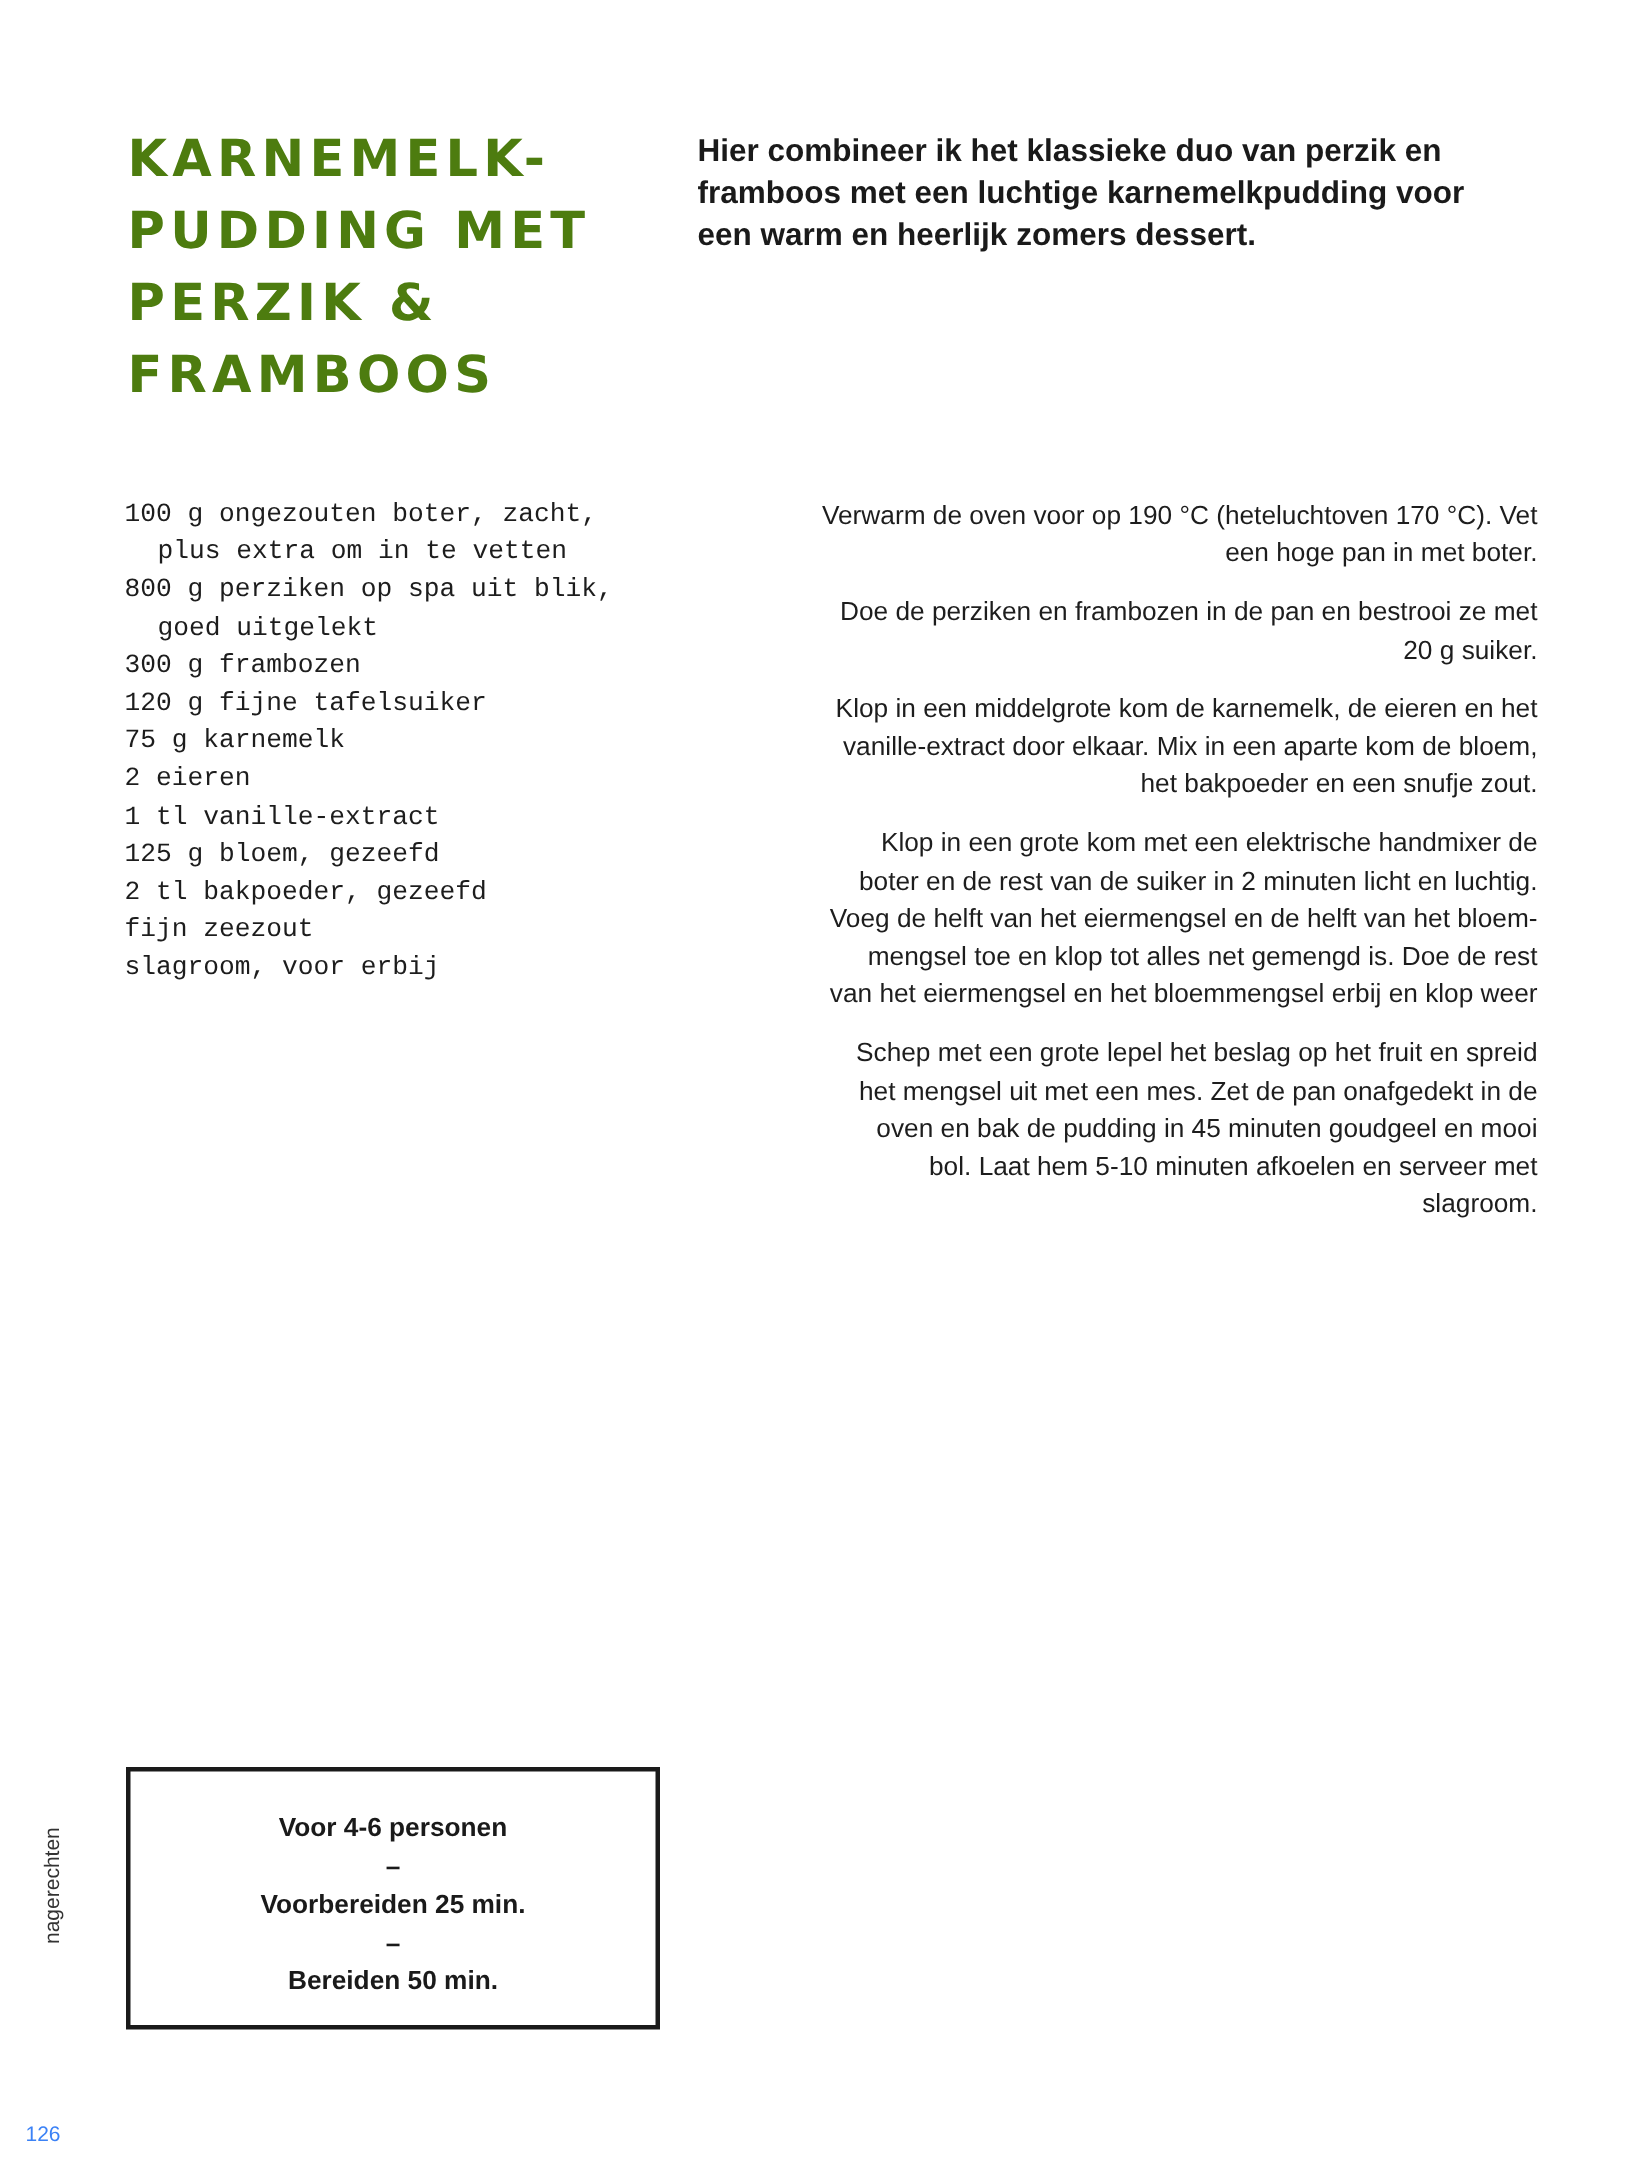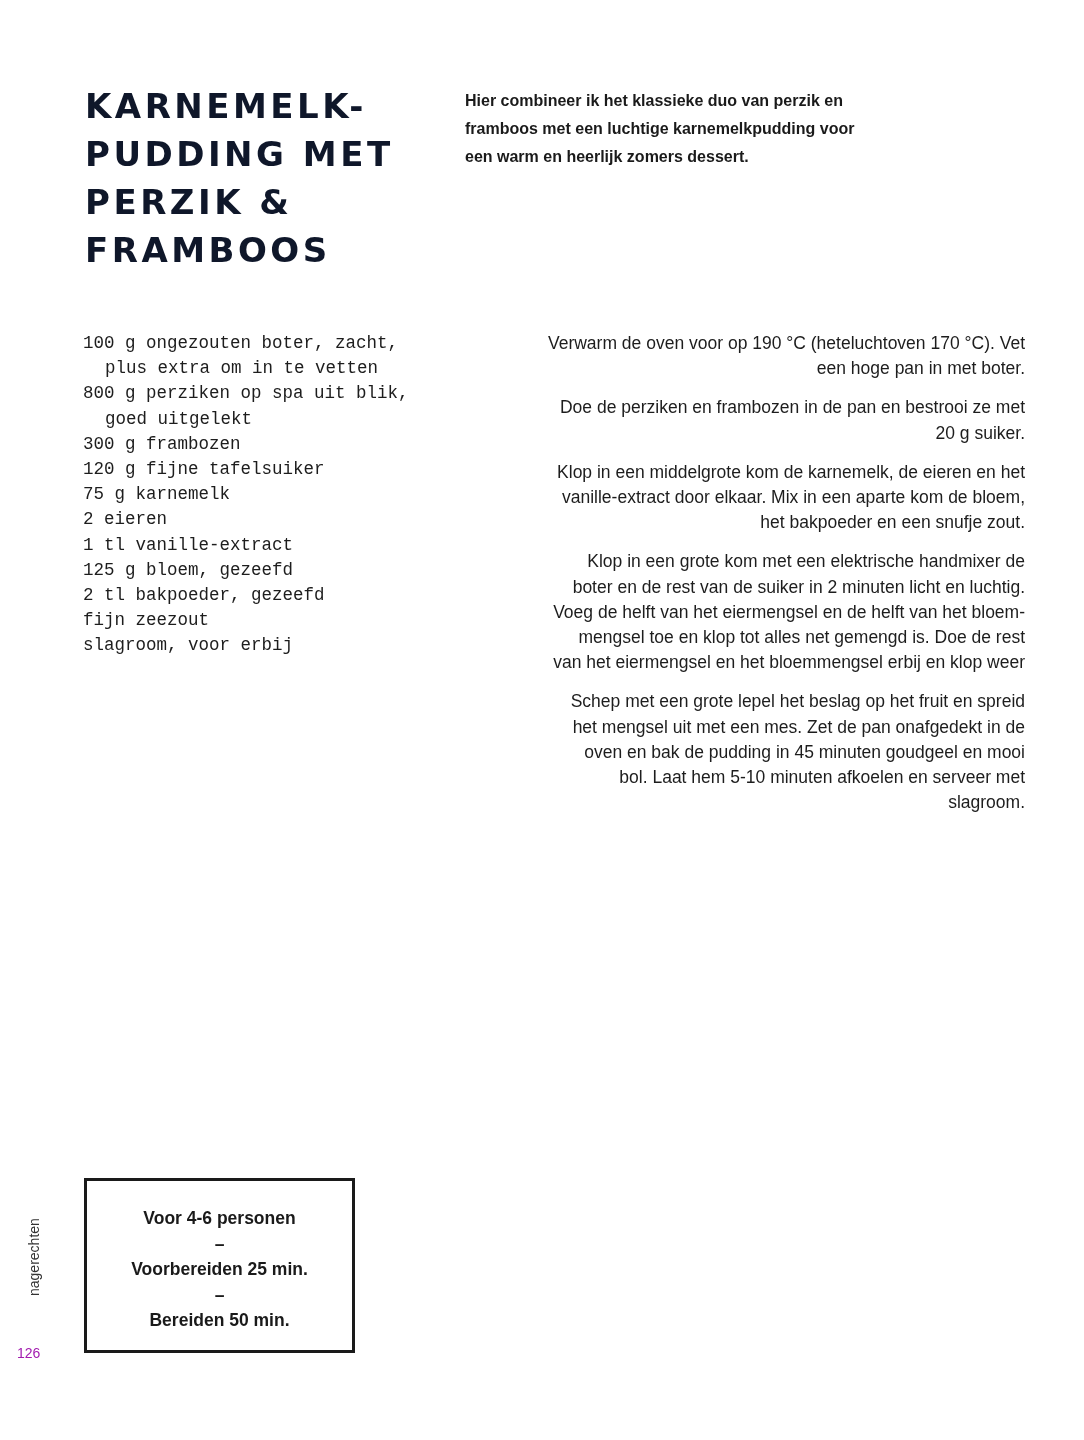--- a/index.html
+++ b/index.html
@@ -19,32 +19,32 @@
       position: absolute;
       left: 85px;
       top: 82px;
       width: 330px;
       margin: 0;
       font-family: "DejaVu Sans", sans-serif;
       font-weight: bold;
       font-size: 34px;
       line-height: 48px;
       letter-spacing: 3.5px;
-      color: #0f172a;
+      color: #4d7c0f;
     }
     .title span { display: block; white-space: nowrap; }
     .intro {
       position: absolute;
       left: 465px;
       top: 87px;
       width: 560px;
       margin: 0;
       font-family: "Liberation Sans", sans-serif;
       font-weight: bold;
-      font-size: 16px;
+      font-size: 21px;
       line-height: 28px;
       color: #1a1a1a;
     }
     .intro span { display: block; white-space: nowrap; }
     .ingredients {
       position: absolute;
       left: 83px;
       top: 331px;
       width: 330px;
       margin: 0;
@@ -68,21 +68,21 @@
       margin: 0 0 14px 0;
       font-size: 17.5px;
       line-height: 25.2px;
       color: #1d1d1d;
     }
     .method p span { display: block; white-space: nowrap; }
     .infobox {
       position: absolute;
       left: 84px;
       top: 1178px;
-      width: 271px;
+      width: 356px;
       height: 175px;
       border: 3.5px solid #1a1a1a;
       box-sizing: border-box;
       text-align: center;
       font-weight: bold;
       font-size: 17.5px;
       color: #1a1a1a;
     }
     .infobox .inner {
       position: absolute;
@@ -98,23 +98,23 @@
       top: 1296px;
       transform: rotate(-90deg);
       transform-origin: left top;
       font-size: 14px;
       color: #333;
       white-space: nowrap;
     }
     .page-number {
       position: absolute;
       left: 17px;
-      top: 1345px;
+      top: 1414px;
       font-size: 14px;
-      color: #a21caf;
+      color: #3b82f6;
       text-align: center;
     }
   </style>
 </head>
 <body>
 
 <h1 class="title">
   <span>KARNEMELK-</span>
   <span>PUDDING MET</span>
   <span>PERZIK &amp;</span>

